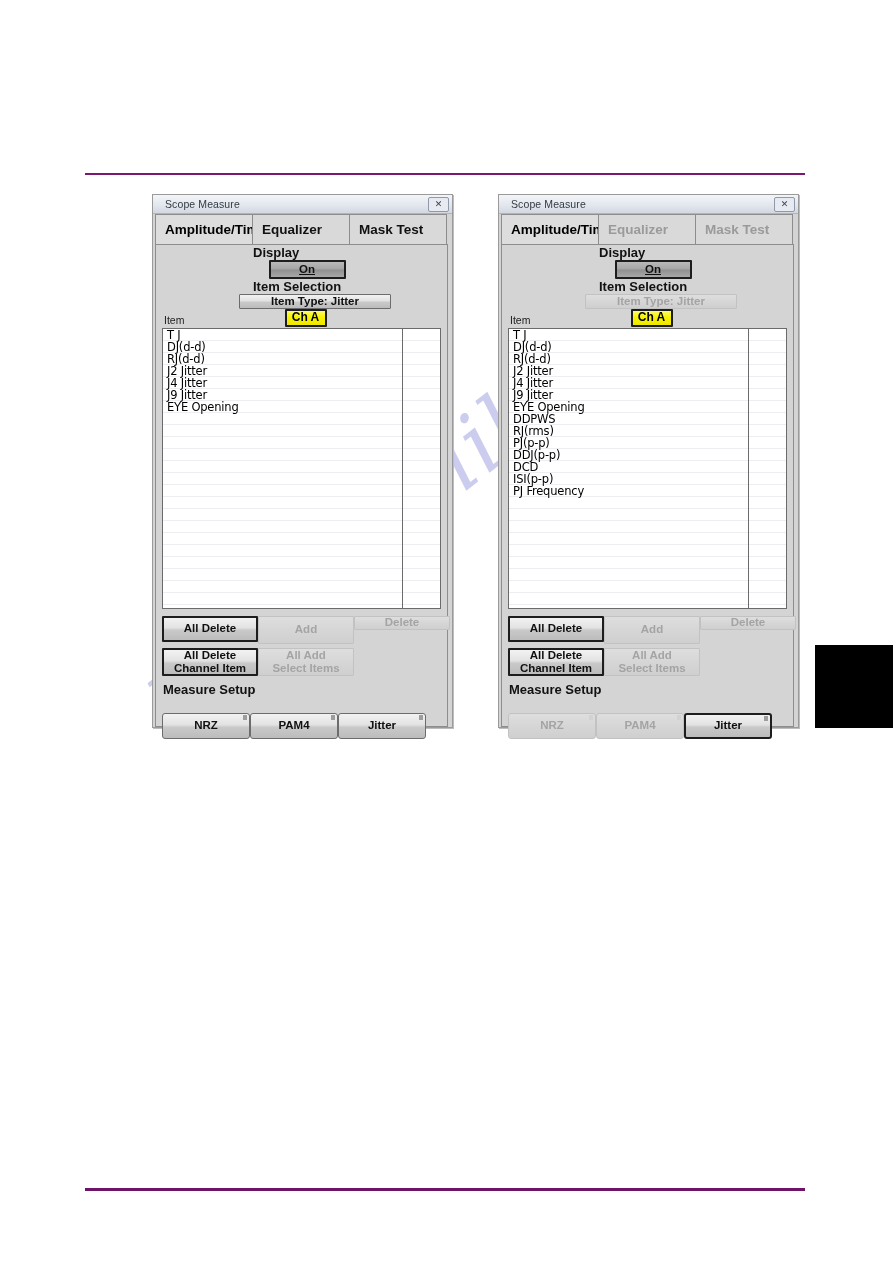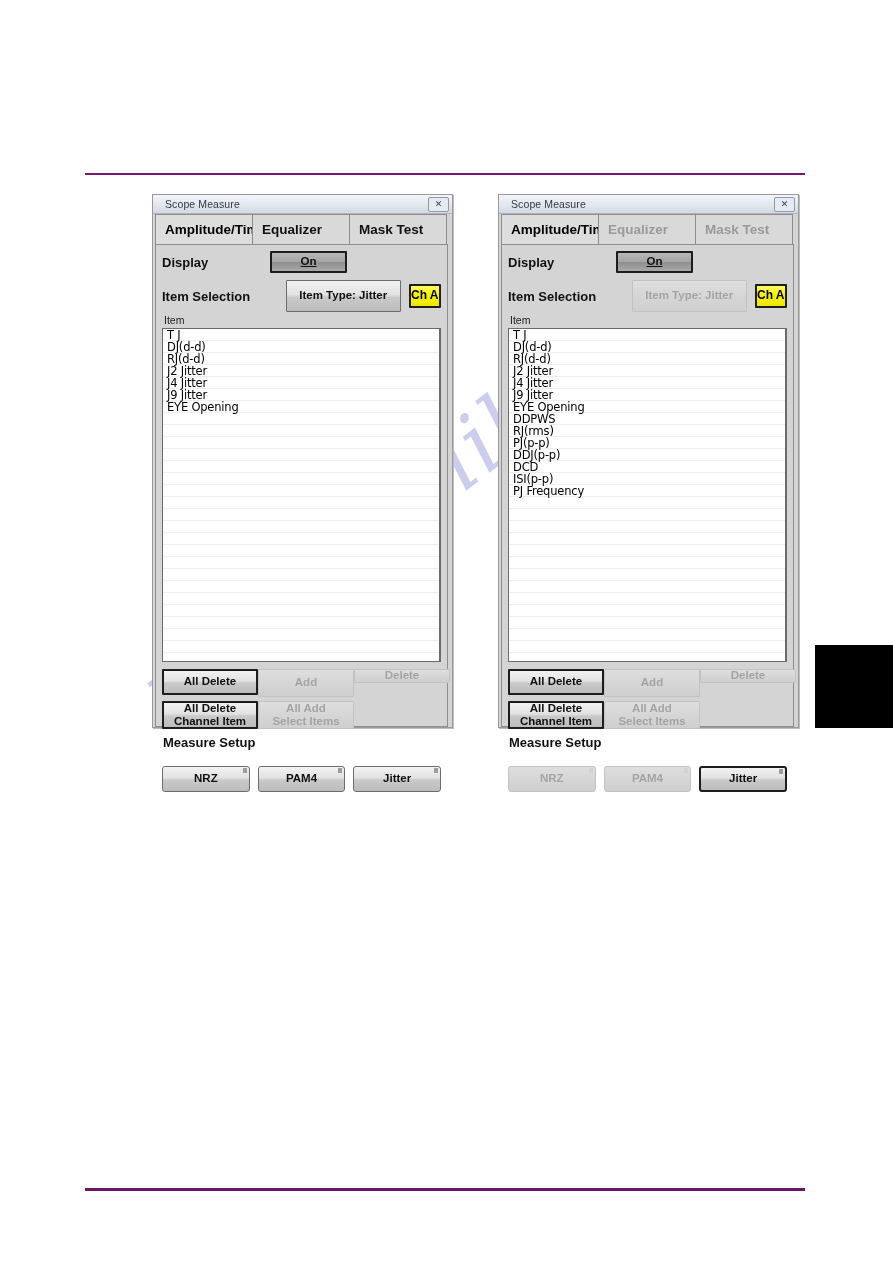--- a/index.html
+++ b/index.html
@@ -149,20 +149,21 @@
     border-top: 1px solid #8d8d8d;
     box-sizing: border-box;
     padding: 0 6px;
   }
 
   
   .row {
     display: flex;
     align-items: center;
     height: 34px;
+    flex-direction: column;
   }
   .row-label {
     font-size: 13px;
     font-weight: bold;
     color: #111;
     width: 97px;
     flex: none;
   }
 
   .btn {
@@ -204,25 +205,24 @@
   .btn-cha    { width: 42px; height: 24px; margin-left: 8px; }
 
   
   .item-caption {
     font-size: 10.5px;
     color: #1c1c1c;
     margin: 1px 0 2px 2px;
   }
   .listwrap {
     display: flex;
-    height: 334px;
+    height: 281px;
     border: 1px solid #6b6b6b;
     background: #ffffff;
     box-sizing: border-box;
-    flex-direction: column;
   }
   .listcol {
     background:
       repeating-linear-gradient(
         180deg,
         #ffffff 0px,
         #ffffff 11px,
         #ededf2 11px,
         #ededf2 12px
       );
@@ -257,21 +257,21 @@
   .a-alladd       { grid-column: 3; grid-row: 3; height: 28px; }
 
   .measure-label {
     font-size: 13px;
     font-weight: bold;
     color: #111;
     margin: 6px 0 16px 1px;
   }
   .measure-row {
     display: flex;
-    gap: 8px;
+    gap: 0;
   }
   .btn-meas {
     width: 88px;
     height: 26px;
     border-radius: 3px;
   }
   .btn-meas::after {
     content: "";
     position: absolute;
     right: 2px;

